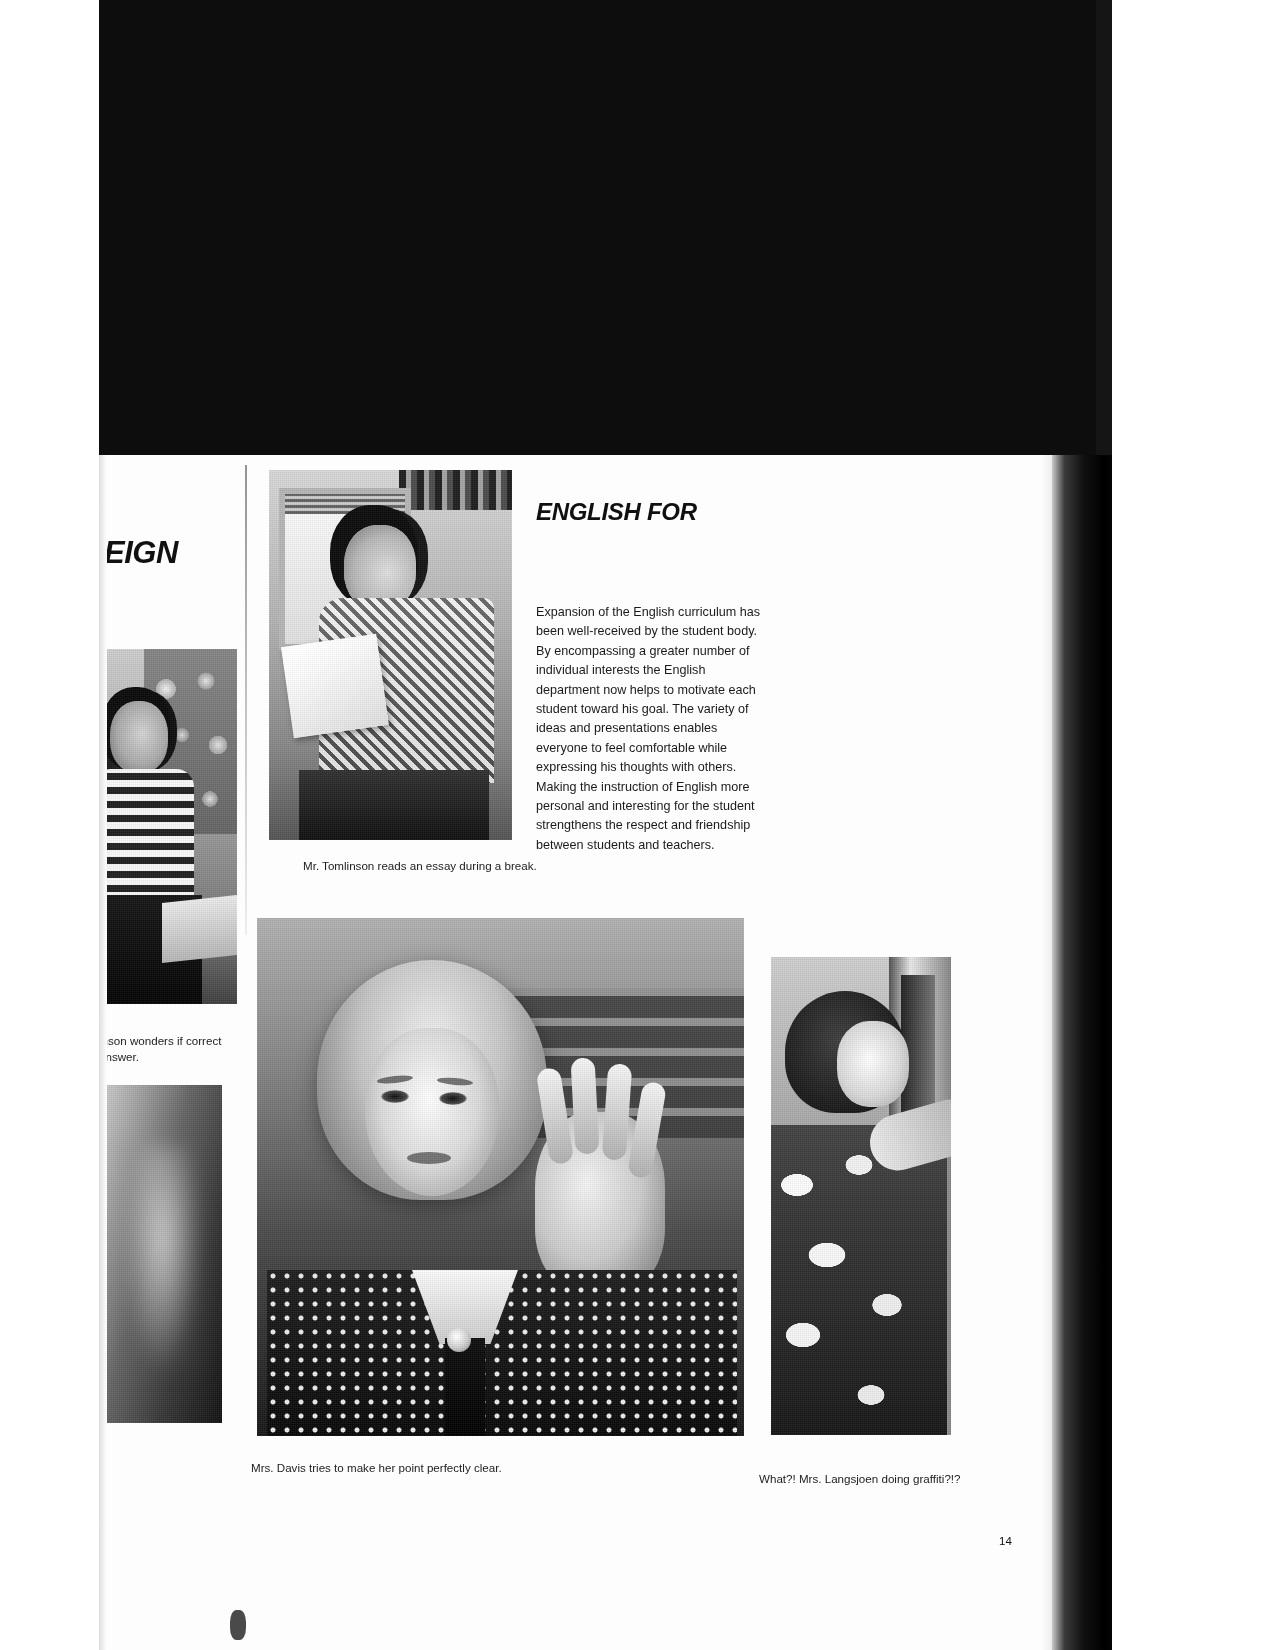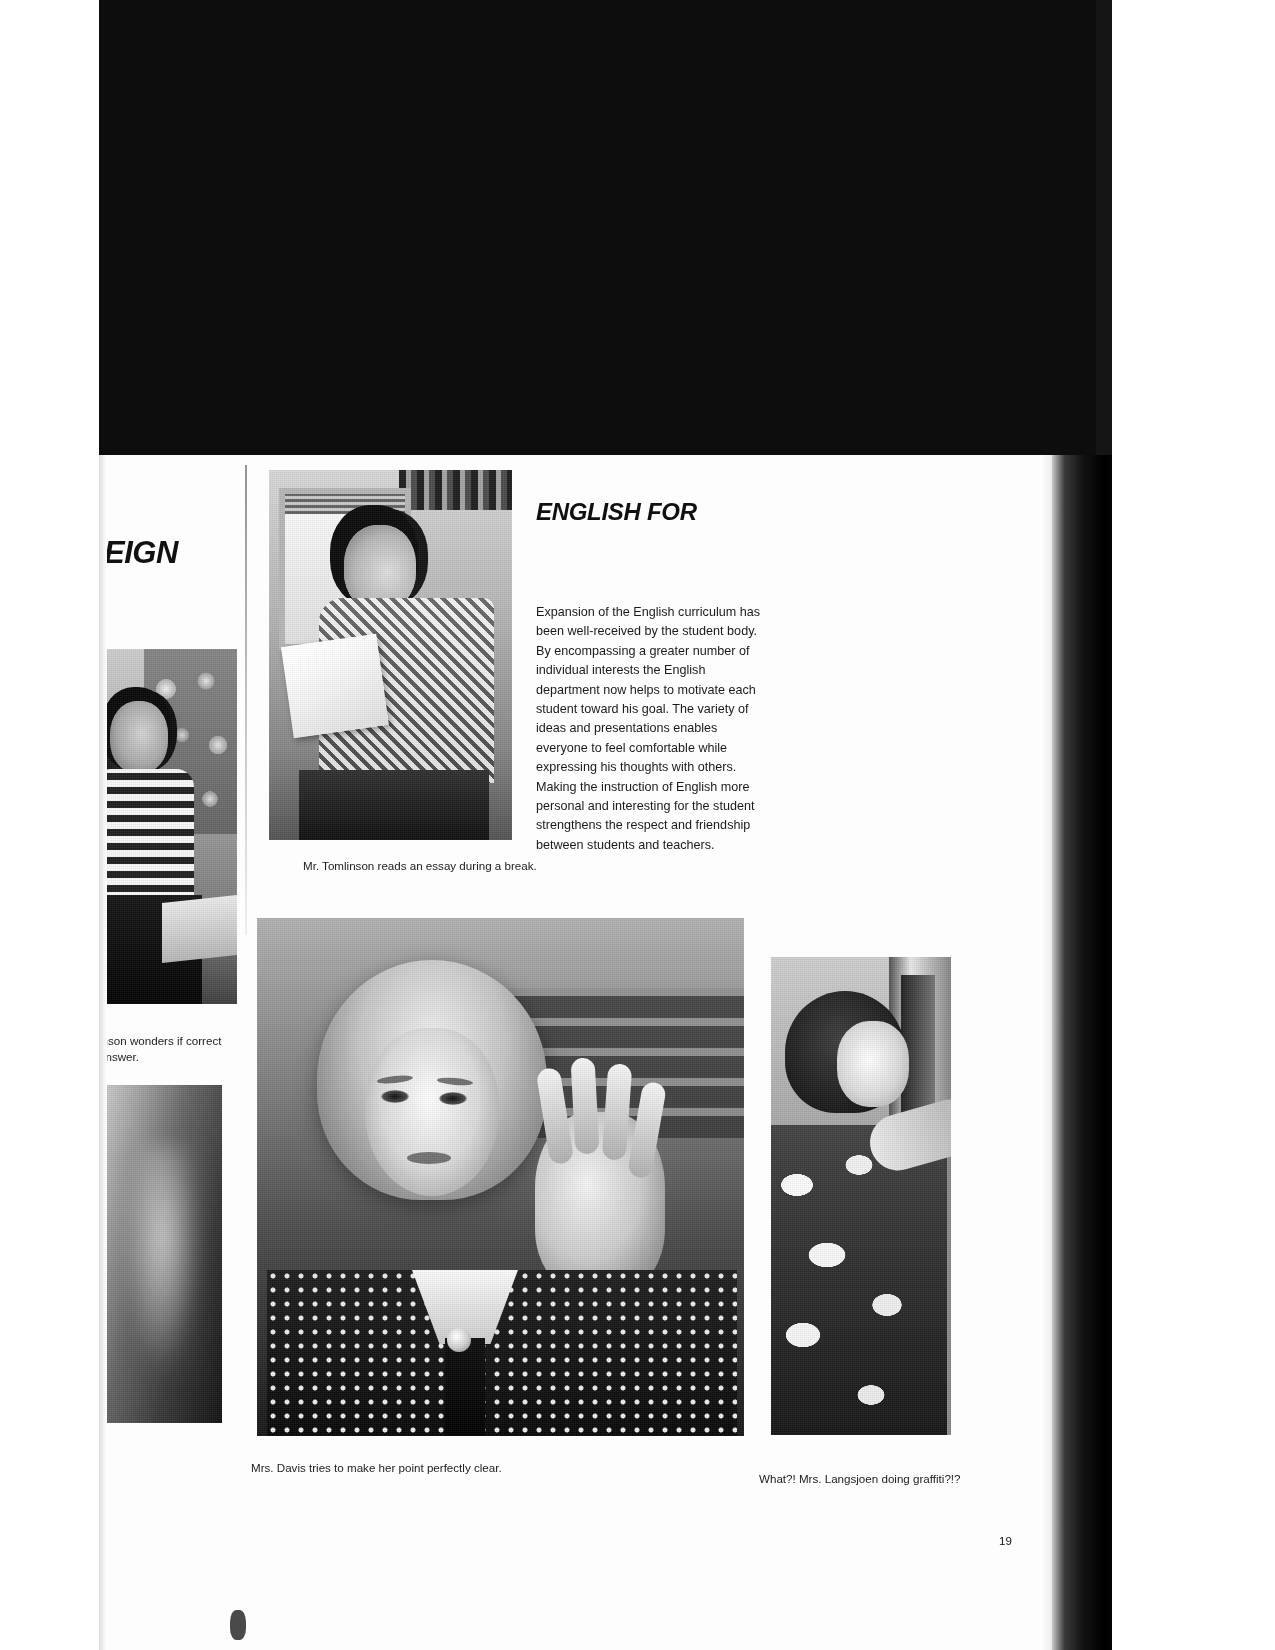--- a/index.html
+++ b/index.html
@@ -460,21 +460,21 @@
       <div class="door-inner"></div>
       <div class="hair"></div>
       <div class="face"></div>
       <div class="blouse"></div>
       <div class="arm"></div>
       <div class="grain"></div>
     </div>
 
     <div class="caption" id="caption-langsjoen">What?! Mrs. Langsjoen doing graffiti?!?</div>
 
-    <div class="page-number">19</div>
+    <div class="page-number">14</div>
   </div>
 
   <div class="page-edge-curl"></div>
   <div class="right-gutter"></div>
   <div class="right-gutter-thin"></div>
   <div class="left-dark-strip"></div>
   <div class="bottom-smudge"></div>
 </div>
 
 </body></html>

